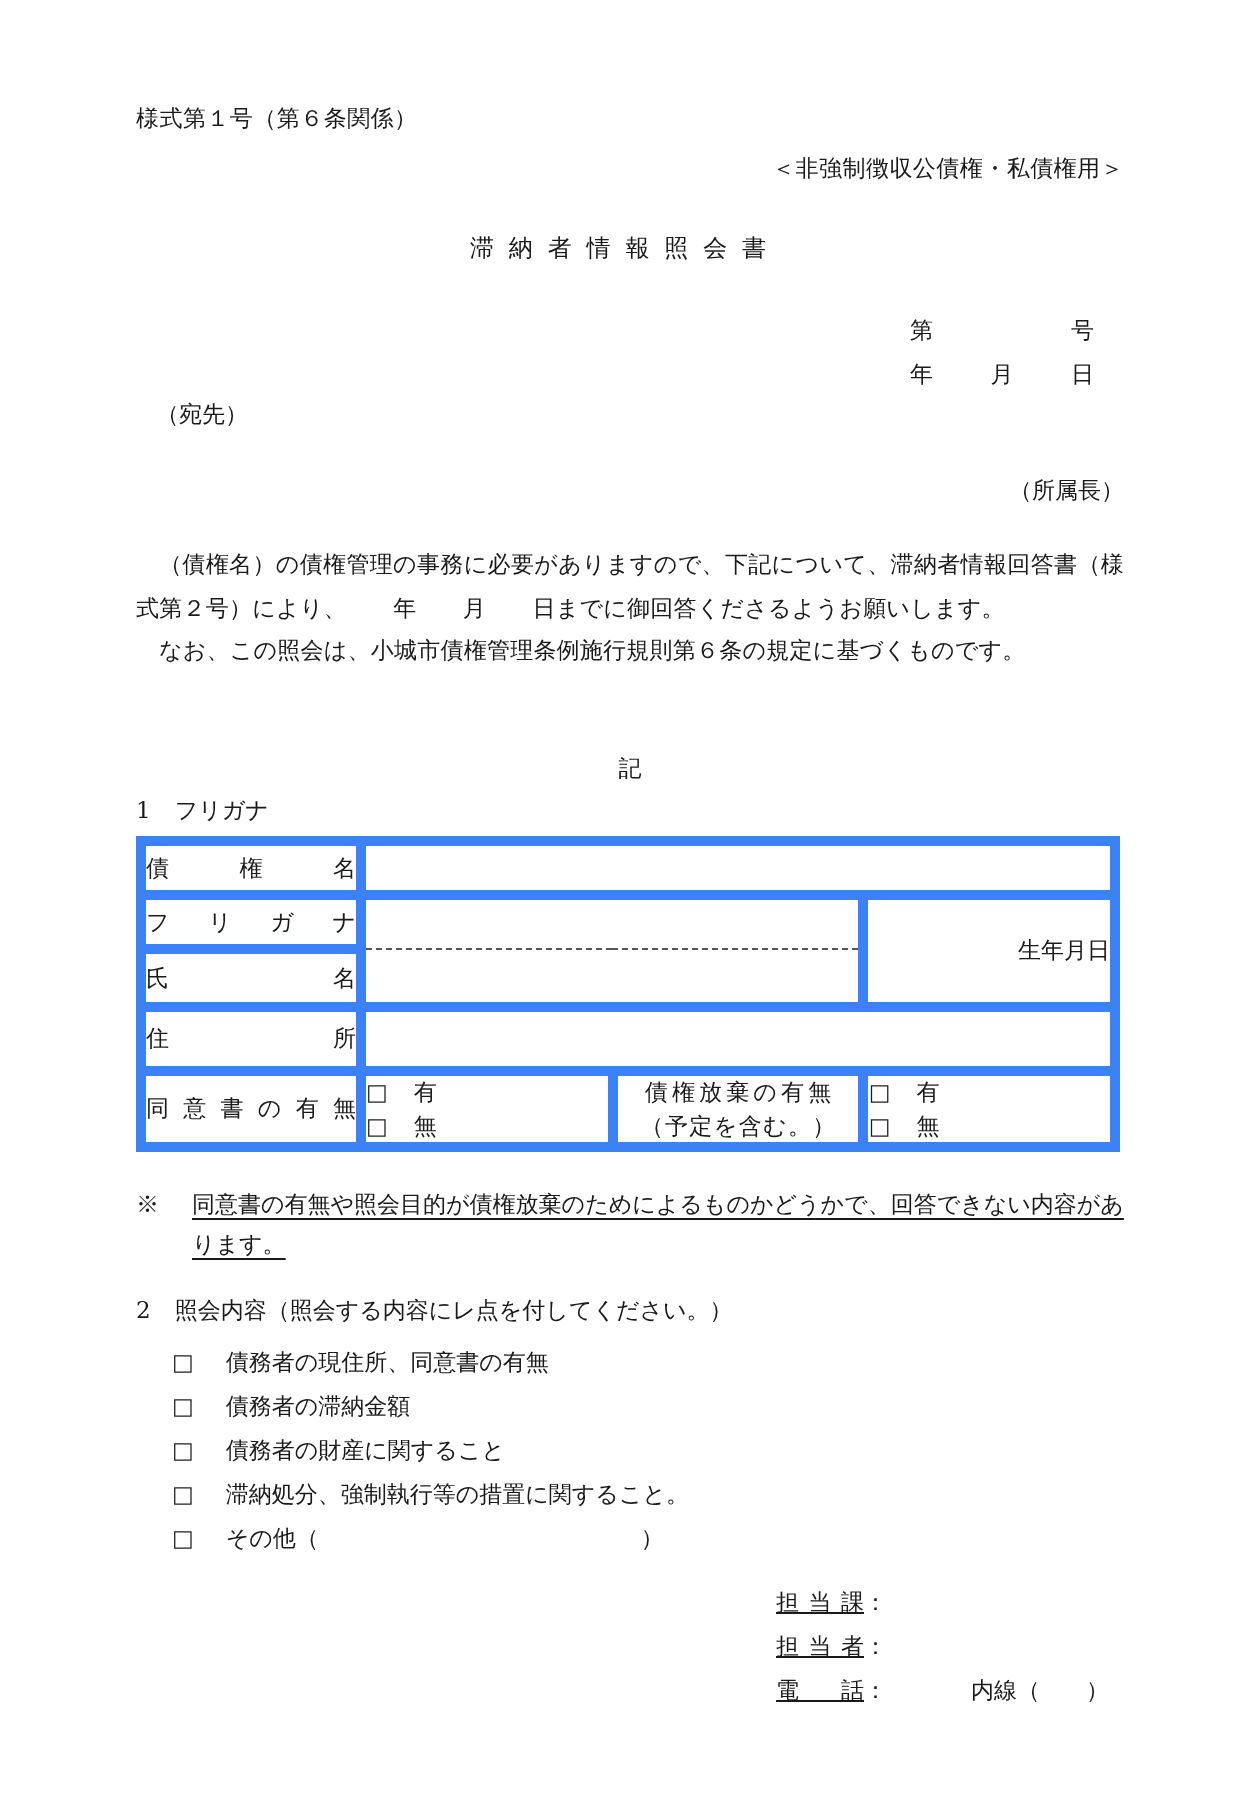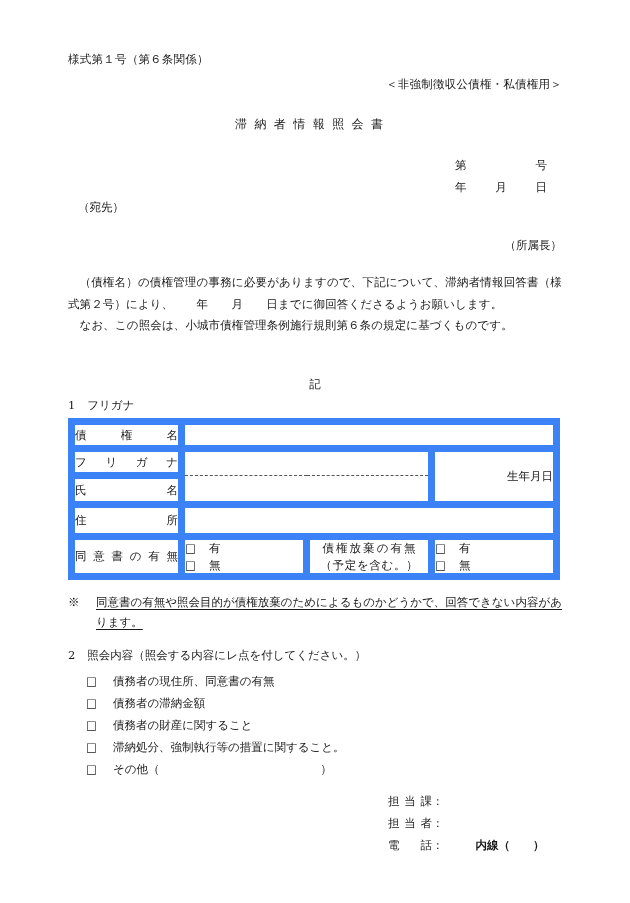--- a/index.html
+++ b/index.html
@@ -130,21 +130,21 @@
   .tbl {
     position: absolute;
     left: 68px;
     top: 418px;
     width: 492px;
     border-collapse: collapse;
     table-layout: fixed;
     font-size: 11.5px;
   }
   .tbl td {
-    border: 7px solid #3b82f6;
+    border: 5px solid #3b82f6;
     padding: 0;
     vertical-align: middle;
   }
   .lbl {
     width: 110px;
     text-align: center;
     padding: 0 9px;
     box-sizing: border-box;
   }
   .lbl span {
@@ -257,23 +257,24 @@
   .footer .frow {
     height: 22px;
     line-height: 22px;
     white-space: nowrap;
   }
   .footer .fk {
     display: inline-block;
     width: 44px;
     text-align: justify;
     text-align-last: justify;
+    text-decoration: underline;
   }
   .footer .fsep { margin: 0 4px 0 0; }
-  .footer .ext { margin-left: 28px; font-weight: bold; }
+  .footer .ext { margin-left: 38px; }
 </style>
 </head>
 <body>
 
 <div class="page">
 
   <div class="form-no">様式第１号（第６条関係）</div>
   <div class="category-tag">＜非強制徴収公債権・私債権用＞</div>
   <div class="doc-title">滞納者情報照会書</div>
 

